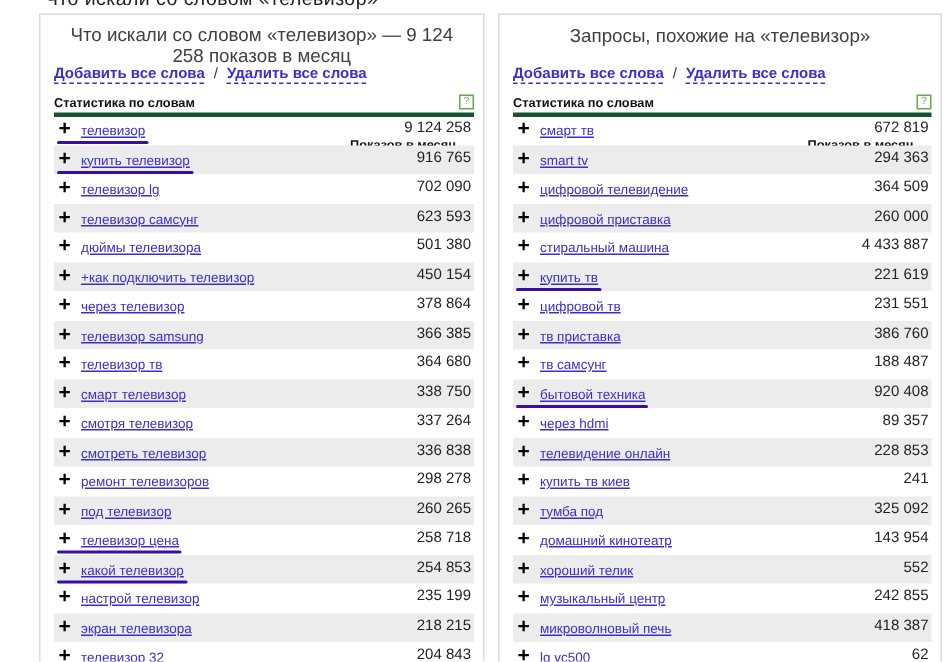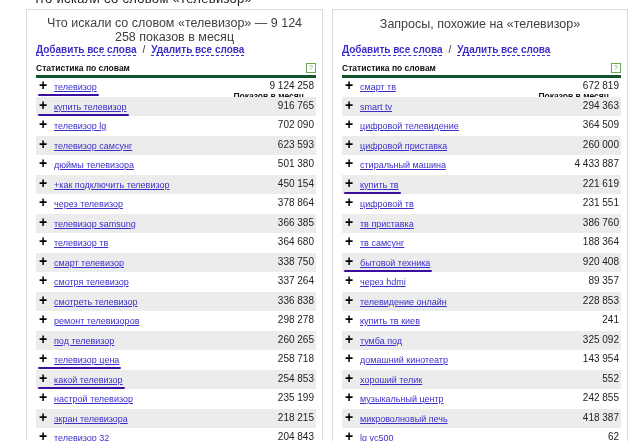--- a/index.html
+++ b/index.html
@@ -227,21 +227,21 @@
         <span class="val">231 551</span>
       </div>
       <div class="row alt">
         <span class="plus">+</span>
         <a class="kw">тв приставка</a>
         <span class="val">386 760</span>
       </div>
       <div class="row">
         <span class="plus">+</span>
         <a class="kw">тв самсунг</a>
-        <span class="val">188 364</span>
+        <span class="val">188 487</span>
       </div>
       <div class="row alt">
         <span class="plus">+</span>
         <a class="kw">бытовой техника</a>
         <span class="val">920 408</span>
         <div class="mark" style="left: 2px; width: 88px; top: 17px;"></div>
       </div>
       <div class="row">
         <span class="plus">+</span>
         <a class="kw">через hdmi</a>

